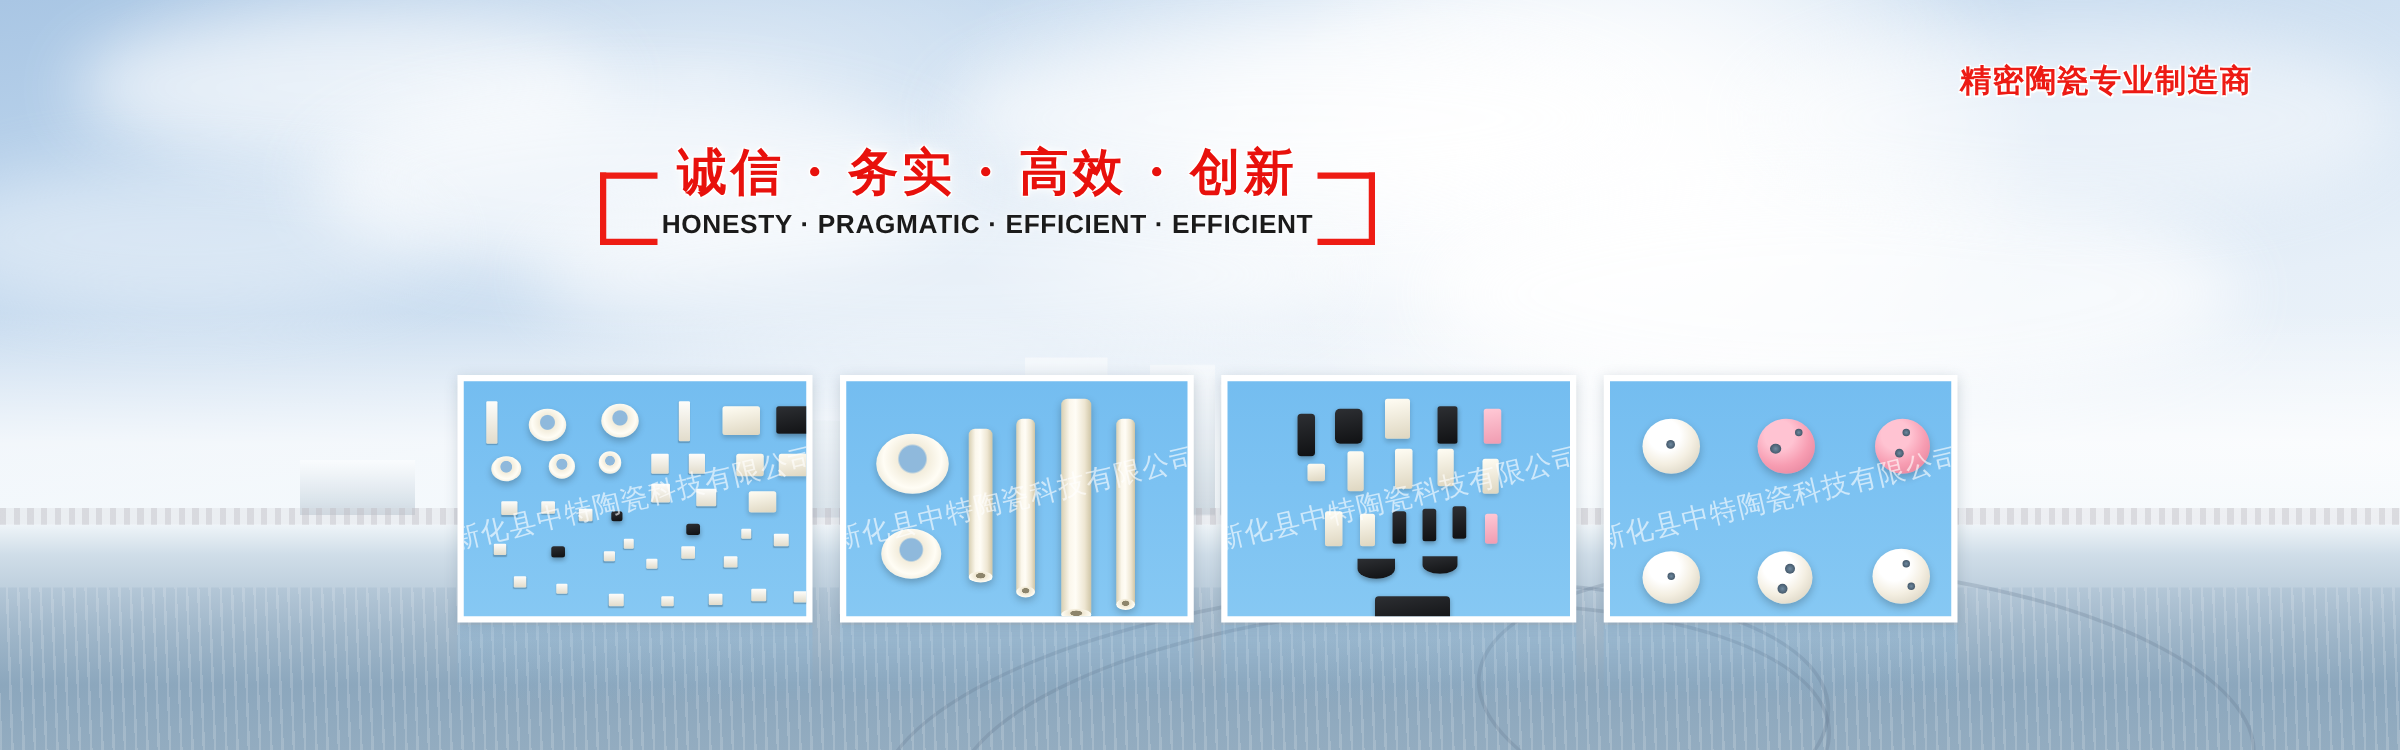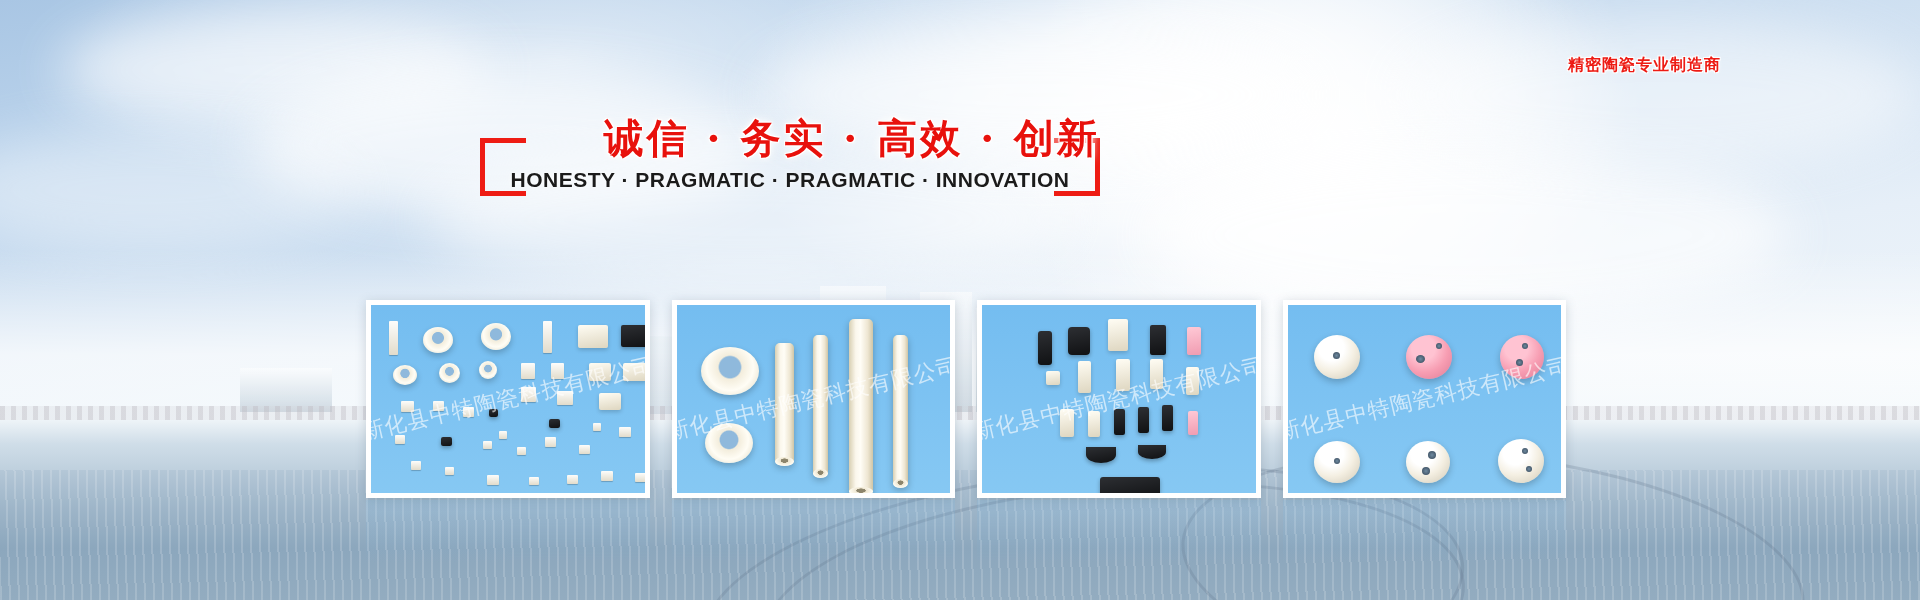--- a/index.html
+++ b/index.html
@@ -58,35 +58,35 @@
   .bracket i{position:absolute;background:#ee1c14;display:block;}
   .bk-l{left:0;}
   .bk-l .v{left:0;top:0;width:5px;height:58px;}
   .bk-l .h1{left:0;top:0;width:46px;height:5px;}
   .bk-l .h2{left:0;bottom:0;width:46px;height:5px;}
   .bk-r{right:0;}
   .bk-r .v{right:0;top:0;width:5px;height:58px;}
   .bk-r .h1{right:0;top:0;width:46px;height:5px;}
   .bk-r .h2{right:0;bottom:0;width:46px;height:5px;}
 
-  .slogan-cn{position:absolute;left:0;top:0;width:620px;text-align:right;
+  .slogan-cn{position:absolute;left:0;top:0;width:620px;text-align:center;
     font-family:"DejaVu Serif",serif;font-weight:700;font-size:40px;color:#e8110c;
     letter-spacing:3px;line-height:56px;
     text-shadow:0 0 6px #fff,1px 1px 0 #fff,-1px -1px 0 #fff,1px -1px 0 #fff,-1px 1px 0 #fff,0 0 12px rgba(255,255,255,.9);
     white-space:nowrap;}
   .slogan-en{position:absolute;left:0;top:58px;width:620px;text-align:center;
     font-family:"Liberation Sans",sans-serif;font-weight:700;font-size:21px;color:#1b1b1b;
     letter-spacing:.5px;white-space:nowrap;
     text-shadow:0 0 5px rgba(255,255,255,.95);}
 
   
   .info{position:absolute;left:1568px;top:50px;width:340px;}
   .info div{font-weight:700;color:#ed1b14;white-space:nowrap;
     text-shadow:0 0 4px #fff,1px 1px 0 #fff,-1px -1px 0 #fff,1px -1px 0 #fff,-1px 1px 0 #fff;}
-  .info-tag{font-size:16px;letter-spacing:1px;line-height:30px;}
+  .info-tag{font-size:25px;letter-spacing:1px;line-height:30px;}
   .info-hot{font-size:23px;letter-spacing:1px;line-height:30px;margin-top:14px;}
   .info-tel{font-size:33px;letter-spacing:.5px;line-height:40px;margin-top:2px;
     font-family:"Liberation Sans",sans-serif;}
 
   
   .panels{position:absolute;left:366px;top:300px;width:1200px;height:198px;
     display:flex;gap:22px;}
   .panel{position:relative;flex:1;background:#fff;padding:5px;box-sizing:border-box;
     box-shadow:0 2px 10px rgba(60,80,100,.22);}
   .pinner{position:relative;width:100%;height:100%;overflow:hidden;
@@ -164,21 +164,21 @@
       <i class="v"></i>
         <i class="h1"></i>
         <i class="h2"></i>
     </div>
     <div class="bracket bk-r">
       <i class="v"></i>
         <i class="h1"></i>
         <i class="h2"></i>
     </div>
     <div class="slogan-cn">诚信 · 务实 · 高效 · 创新</div>
-    <div class="slogan-en">HONESTY · PRAGMATIC · PRAGMATIC · INNOVATION</div>
+    <div class="slogan-en">HONESTY · PRAGMATIC · EFFICIENT · EFFICIENT</div>
   </div>
 
   <div class="info">
     <div class="info-tag">精密陶瓷专业制造商</div>
   </div>
 
   <div class="panels">
 
     <div class="panel">
       <div class="pinner">

